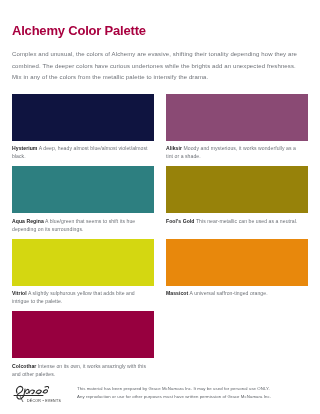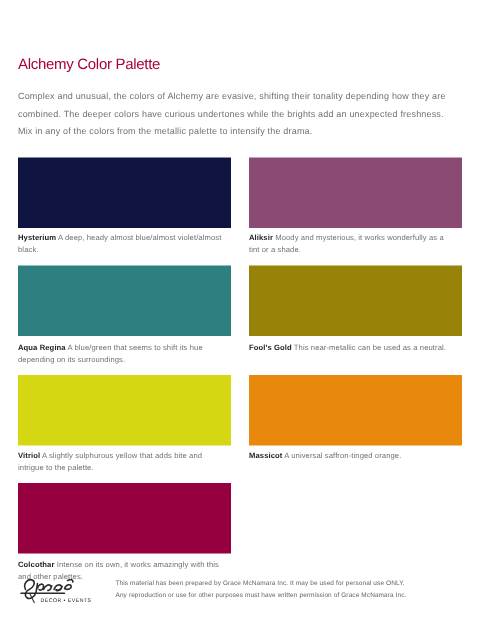--- a/index.html
+++ b/index.html
@@ -15,25 +15,25 @@
   }
   .page {
     width: 320px;
     height: 414px;
     box-sizing: border-box;
     padding: 0 12px;
     position: relative;
   }
   .page-title {
     color: #a8003f;
-    font-size: 10px;
-    font-weight: normal;
+    font-size: 13px;
+    font-weight: bold;
     letter-spacing: -0.2px;
     margin: 0;
-    padding-top: 38px;
+    padding-top: 23px;
   }
   .intro {
     color: #6e7278;
     font-size: 6.0px;
     line-height: 1.92;
     letter-spacing: 0.12px;
     margin: 0;
     padding-top: 11px;
     width: 288px;
   }

